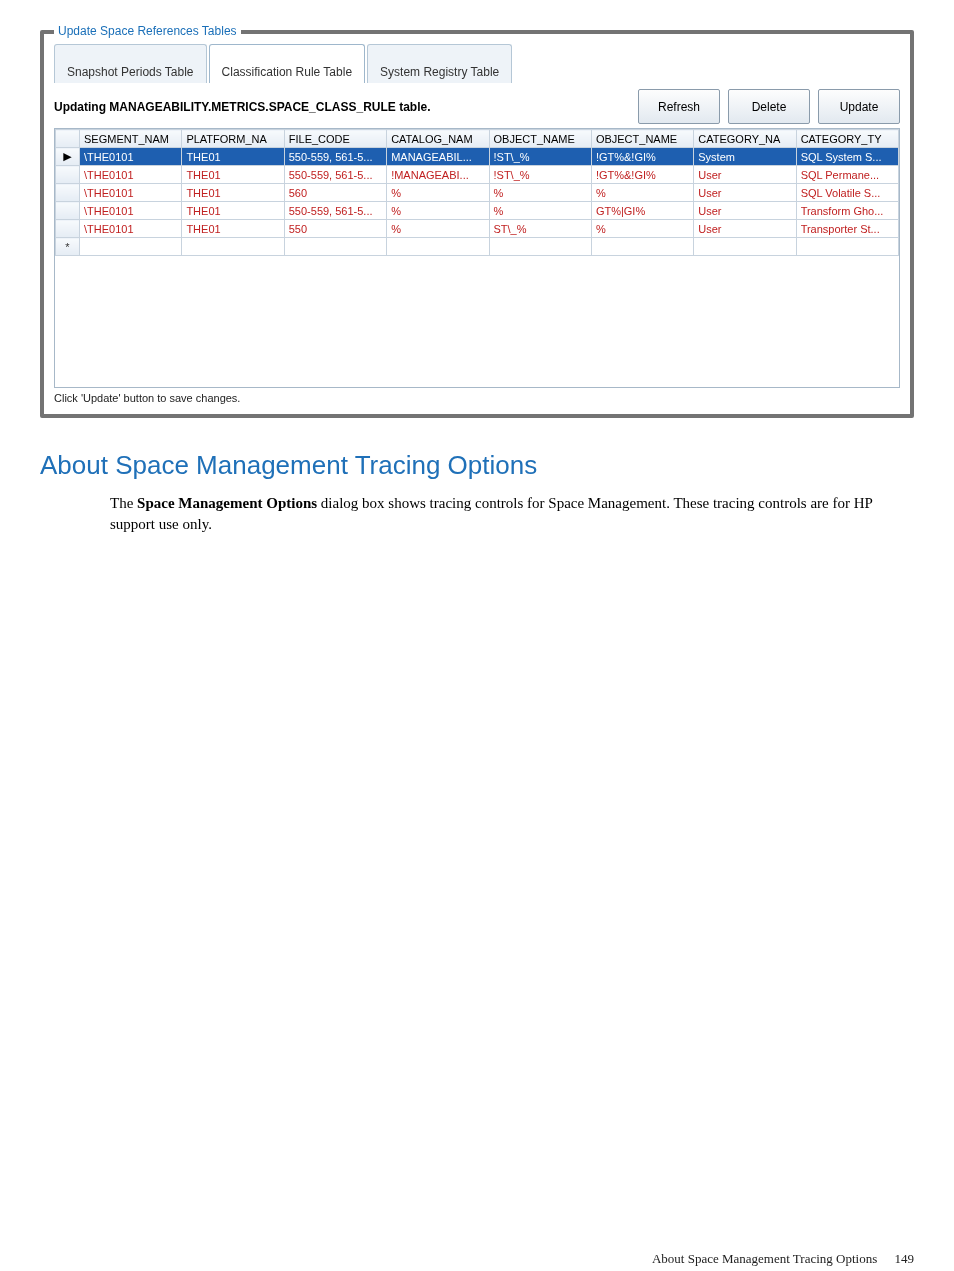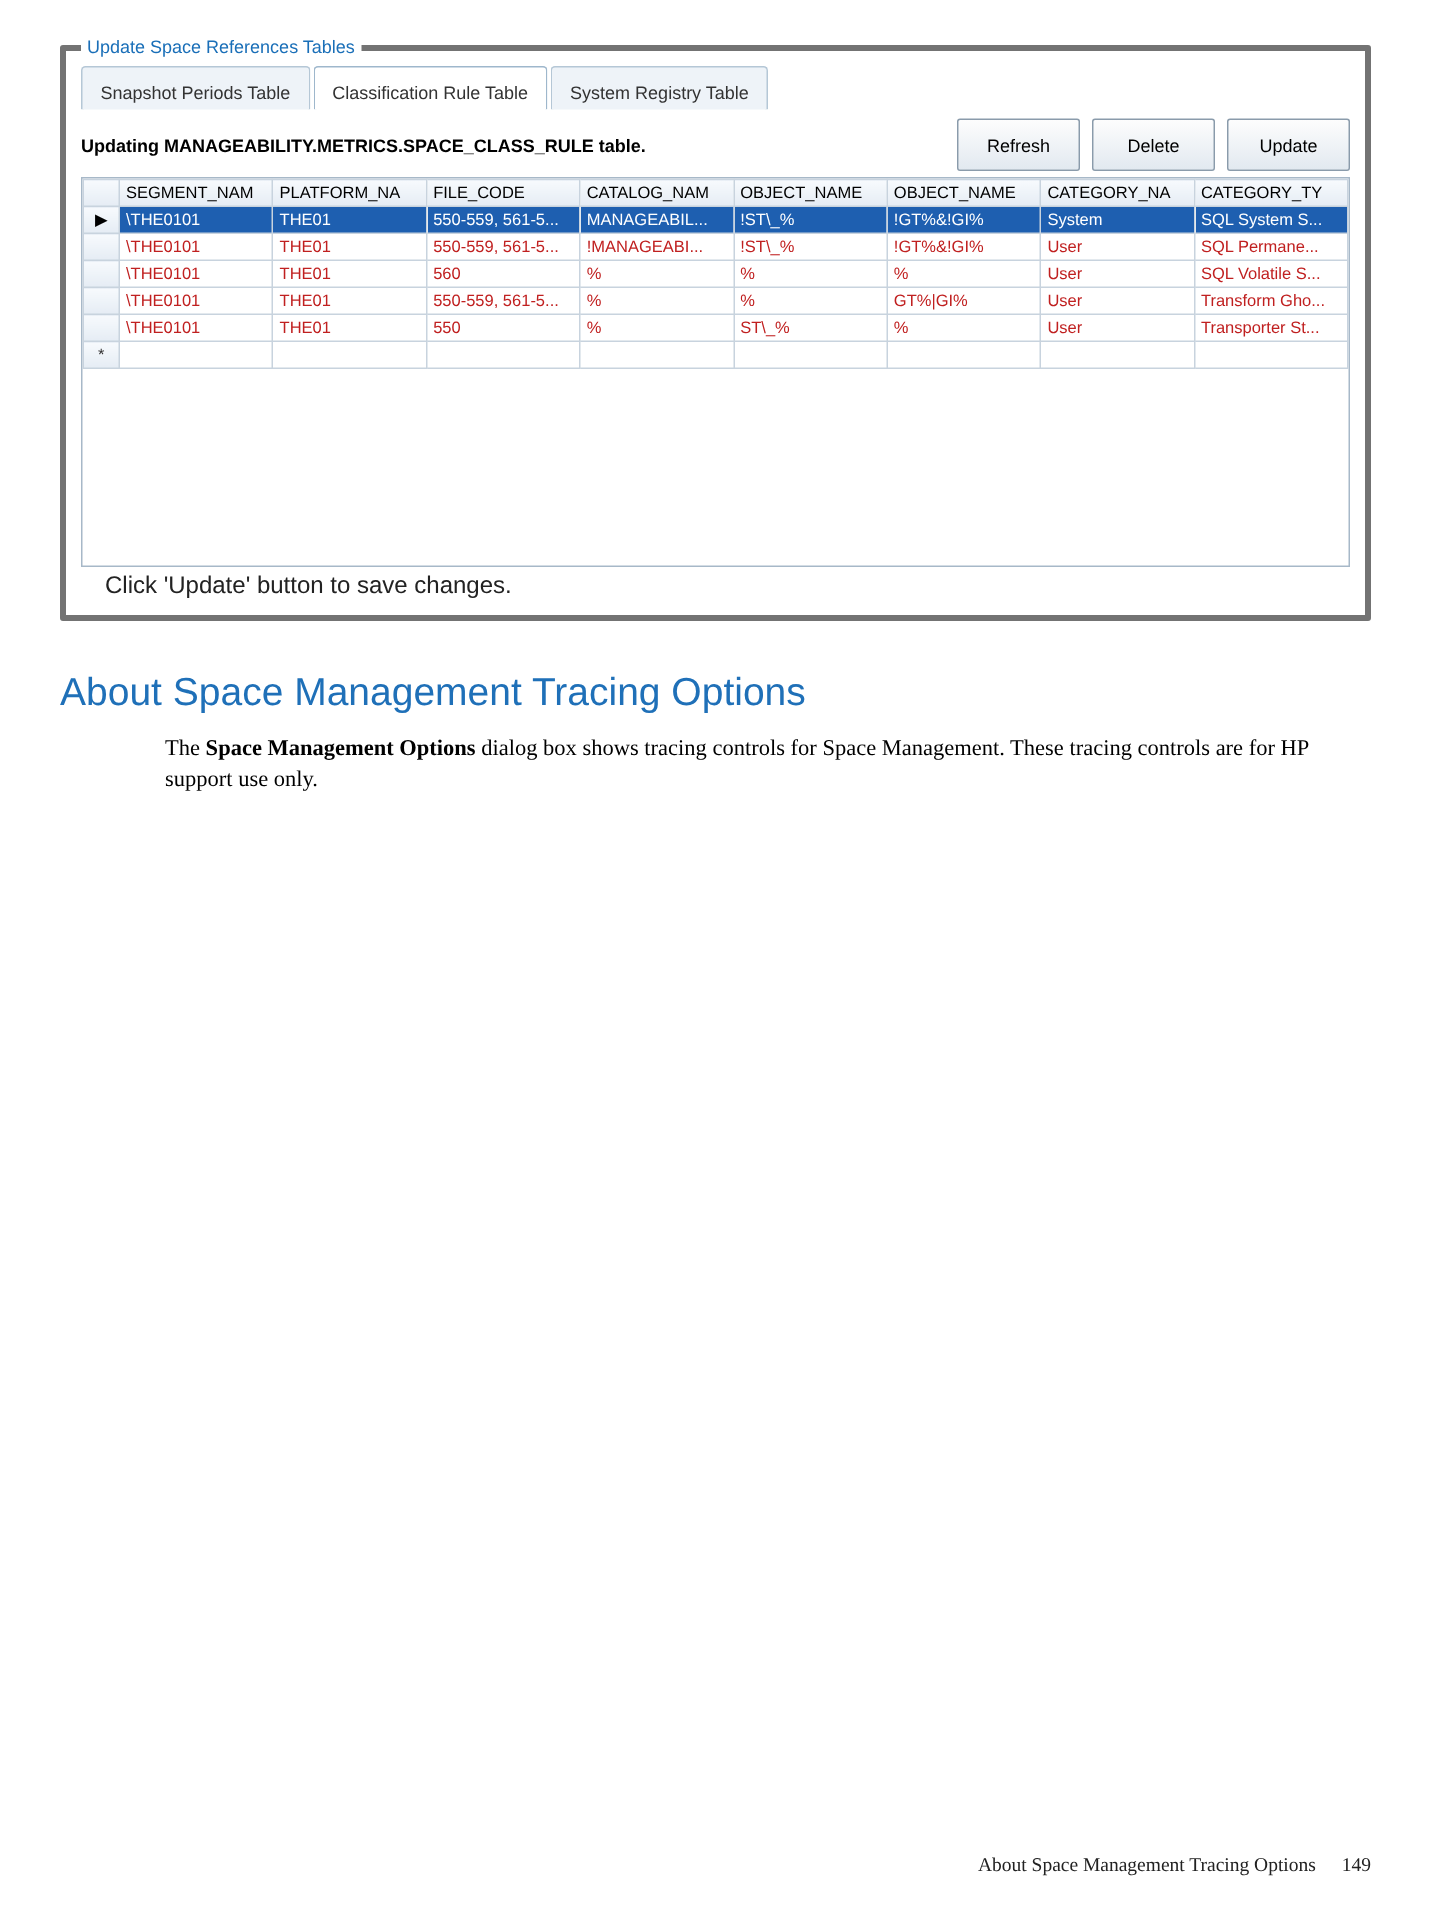--- a/index.html
+++ b/index.html
@@ -29,21 +29,21 @@
     .panel-inner {
       padding: 10px 10px 10px 10px;
     }
     .tabstrip {
       display: flex;
       align-items: flex-end;
       margin-bottom: 0;
     }
     .tab {
       font-size: 12px;
-      padding: 10px 12px 4px 12px;
+      padding: 20px 12px 4px 12px;
       border: 1px solid #b5c7d6;
       border-bottom: none;
       background: #eef3f8;
       color: #333;
       border-radius: 3px 3px 0 0;
       margin-right: 2px;
       cursor: pointer;
     }
     .tab.active {
       background: #fff;
@@ -100,43 +100,42 @@
       text-align: center;
       color: #333;
     }
     tr.selected td:not(.rowhead) {
       background: #1e5fb0;
       color: #fff;
     }
     tr.selected td.rowhead { color: #000; }
     .cell-red { color: #c02020; }
     .hint {
-      font-size: 16px;
+      font-size: 11px;
       color: #222;
       margin-top: 4px;
-      margin-left: 16px;
     }
     h1.section {
       color: #1f70b8;
       font-weight: 400;
       font-size: 26px;
       margin: 10px 0 12px 0;
       font-family: "Segoe UI Light", "Segoe UI", Arial, sans-serif;
     }
     .bodytext {
       font-family: Georgia, "Times New Roman", serif;
       font-size: 15px;
       line-height: 1.4;
       margin-left: 70px;
       max-width: 780px;
     }
     .bodytext strong { font-weight: bold; }
     .footer {
       position: fixed;
-      bottom: 20px;
+      bottom: 4px;
       right: 40px;
       font-family: Georgia, "Times New Roman", serif;
       font-size: 13px;
       color: #222;
     }
     .footer .pg { margin-left: 14px; }
   </style>
 </head>
 <body>
 

